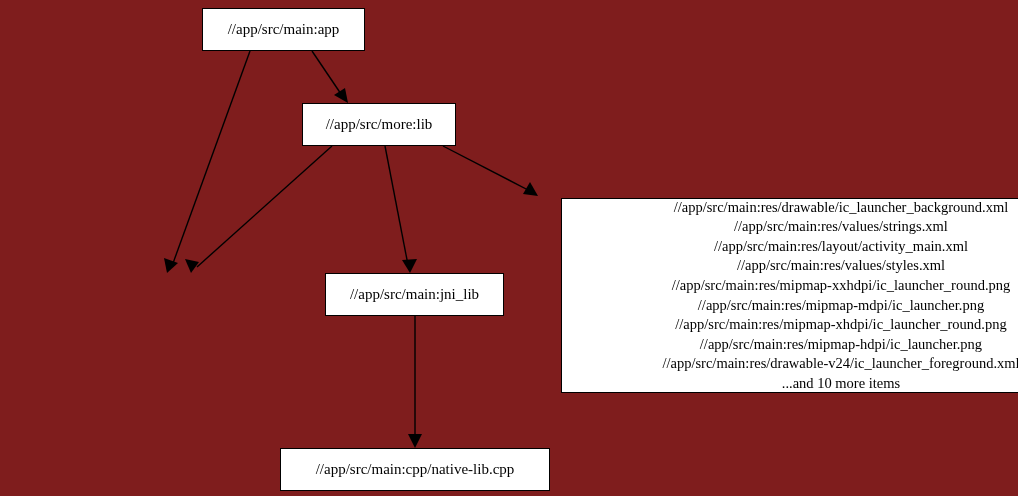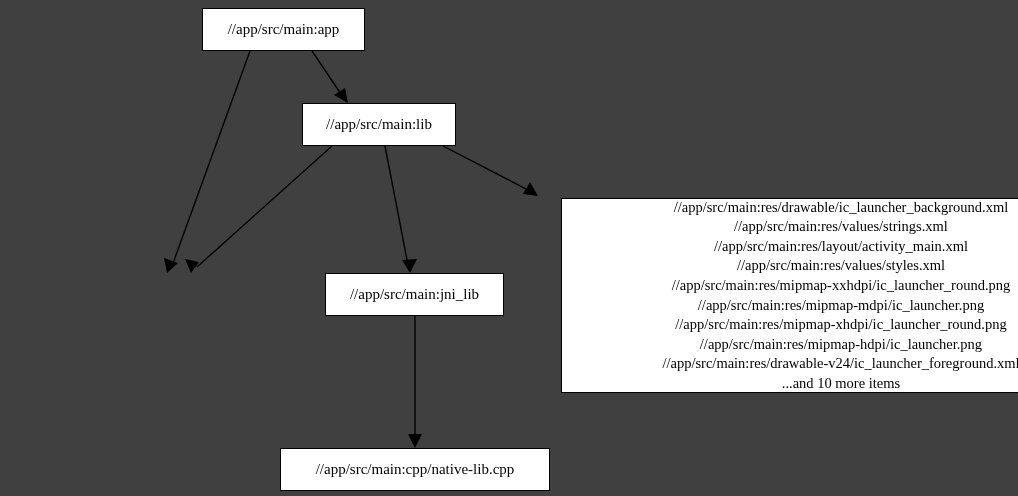--- a/index.html
+++ b/index.html
@@ -5,21 +5,21 @@
 <style>
   html, body {
     margin: 0;
     padding: 0;
     background: #ffffff;
   }
   #graph-canvas {
     position: relative;
     width: 1018px;
     height: 496px;
-    background: #404040;
+    background: #7f1d1d;
     font-family: "Liberation Serif", "DejaVu Serif", serif;
     overflow: hidden;
   }
   #edge-layer {
     position: absolute;
     left: 0;
     top: 0;
     width: 1018px;
     height: 496px;
     pointer-events: none;
@@ -76,21 +76,21 @@
       <polygon points="538,196 523,194 530,182"></polygon>
       <polygon points="415,448 408,434 422,434"></polygon>
     </g>
   </svg>
 
   <div class="node" style="left:202px; top:8px; width:163px; height:43px;">
     <span class="node-label">//app/src/main:app</span>
   </div>
 
   <div class="node" style="left:302px; top:103px; width:154px; height:43px;">
-    <span class="node-label">//app/src/main:lib</span>
+    <span class="node-label">//app/src/more:lib</span>
   </div>
 
 
   <div class="node" style="left:280px; top:448px; width:270px; height:43px;">
     <span class="node-label">//app/src/main:cpp/native-lib.cpp</span>
   </div>
 
   <div class="node" style="left:325px; top:273px; width:179px; height:43px;">
     <span class="node-label">//app/src/main:jni_lib</span>
   </div>

